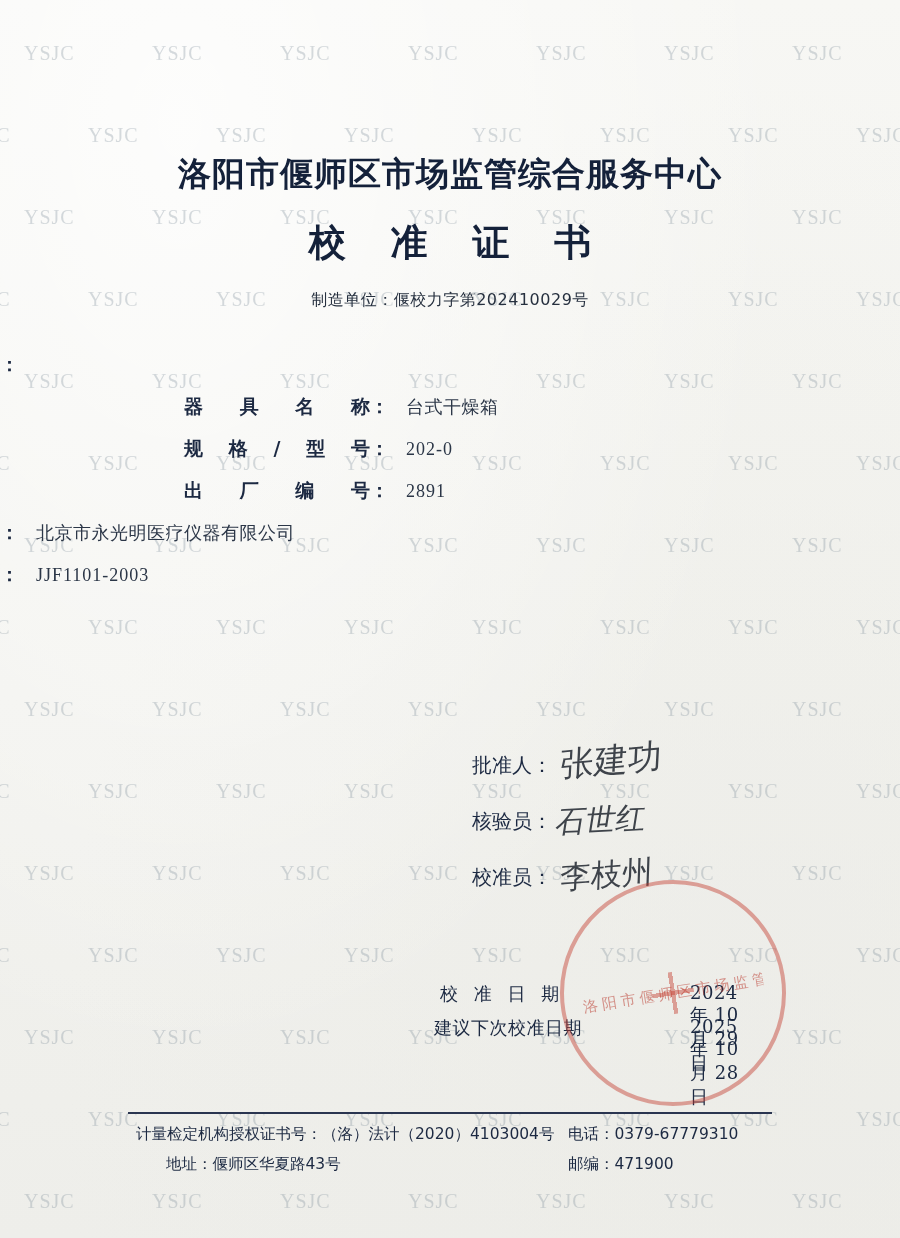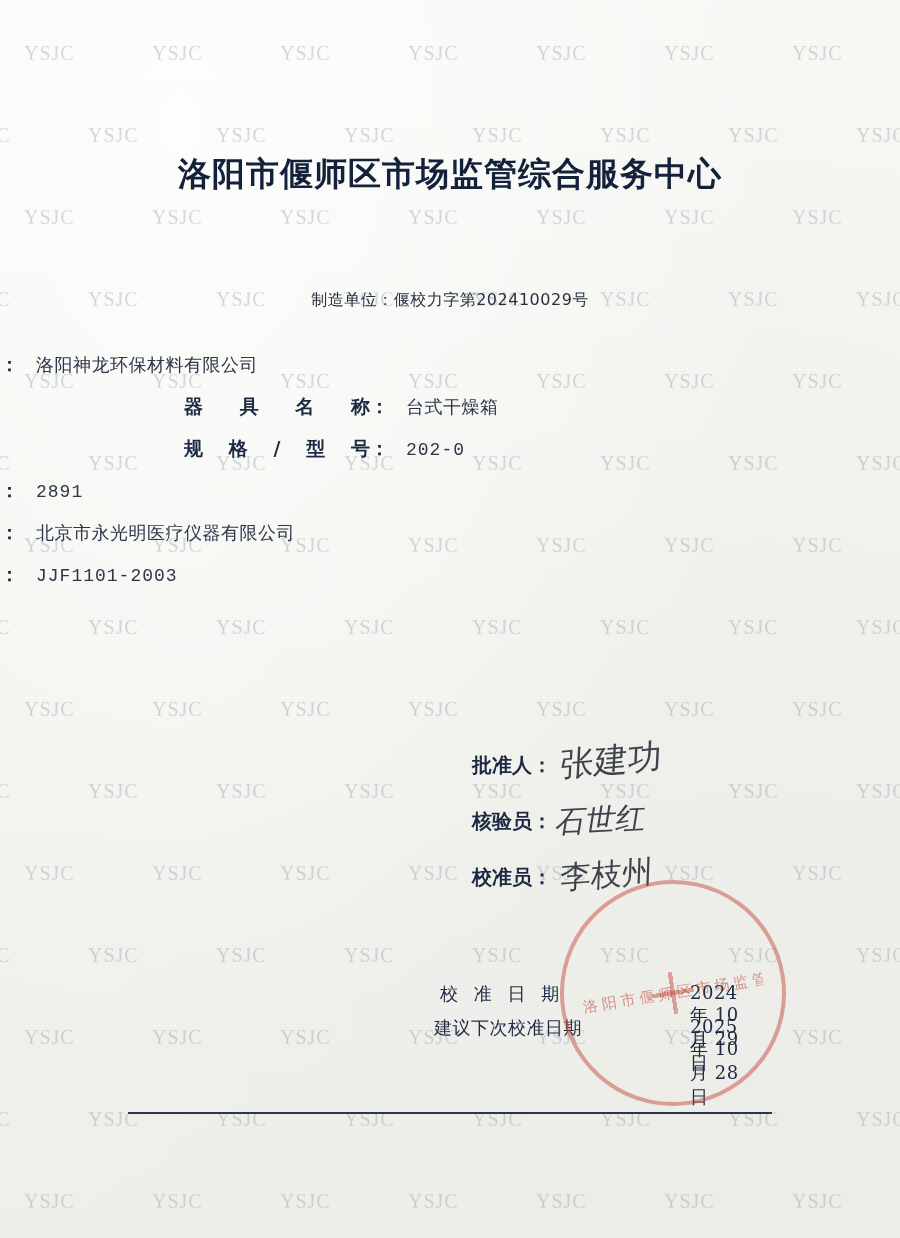--- a/index.html
+++ b/index.html
@@ -116,41 +116,41 @@
     color: #1c2942;
   }
   .field-value {
     padding-left: 22px;
     font-family: "DejaVu Serif", serif;
     font-size: 18px;
     color: #2b3647;
     letter-spacing: 0.5px;
   }
   .field-value.latin {
-    font-family: Liberation Mono, monospace;
+    font-family: Liberation Serif, serif;
     letter-spacing: 1px;
   }
 
   
   .signatures {
     position: absolute;
     top: 752px;
     left: 0;
     width: 900px;
   }
   .sig-row {
     position: relative;
     height: 56px;
   }
   .sig-label {
     position: absolute;
     left: 472px;
     font-family: "DejaVu Sans", sans-serif;
     font-size: 20px;
-    font-weight: bold;
+    font-weight: normal;
     color: #1c2942;
   }
   .sig-ink {
     position: absolute;
     left: 560px;
     top: -14px;
     font-family: "Liberation Serif", serif;
     font-size: 34px;
     color: #20262f;
     transform: rotate(-5deg) skewX(-8deg);
@@ -390,42 +390,43 @@
       <div class="wm" style="left: 320px; top: 1230px;">YSJC</div>
       <div class="wm" style="left: 448px; top: 1230px;">YSJC</div>
       <div class="wm" style="left: 576px; top: 1230px;">YSJC</div>
       <div class="wm" style="left: 704px; top: 1230px;">YSJC</div>
       <div class="wm" style="left: 832px; top: 1230px;">YSJC</div>
     </div>
 
   <div class="content">
 
     <div class="org-title">洛阳市偃师区市场监管综合服务中心</div>
+    <div class="doc-title">校 准 证 书</div>
     <div class="cert-no">制造单位：偃校力字第202410029号</div>
 
     <div class="fields">
 
       <div class="field-row">
         <span class="field-colon">：</span>
-        <span class="field-value">洛阳神龙环保材料有限公司</span>
       </div>
 
       <div class="field-row">
         <span class="field-label">器具名称</span>
         <span class="field-colon">：</span>
         <span class="field-value">台式干燥箱</span>
       </div>
 
       <div class="field-row">
         <span class="field-label">规格/型号</span>
         <span class="field-colon">：</span>
         <span class="field-value latin">202-0</span>
       </div>
 
       <div class="field-row">
+        <span class="field-label">出厂编号</span>
         <span class="field-colon">：</span>
         <span class="field-value latin">2891</span>
       </div>
 
       <div class="field-row">
         <span class="field-colon">：</span>
         <span class="field-value">北京市永光明医疗仪器有限公司</span>
       </div>
 
       <div class="field-row">
@@ -464,15 +465,25 @@
         <span class="dvalue">2024年 10月 29日</span>
       </div>
       <div class="date-row second">
         <span class="dlabel">建议下次校准日期</span>
         <span class="dvalue">2025年 10月 28日</span>
       </div>
     </div>
 
     <div class="footer-rule"></div>
 
+    <div class="footer">
+      <div class="footer-row">
+        <span class="footer-left">计量检定机构授权证书号：（洛）法计（2020）4103004号</span>
+        <span class="footer-right">电话：0379-67779310</span>
+      </div>
+      <div class="footer-row addr">
+        <span class="footer-left">地址：偃师区华夏路43号</span>
+        <span class="footer-right">邮编：471900</span>
+      </div>
+    </div>
 
   </div>
 </div>
 
 </body></html>

